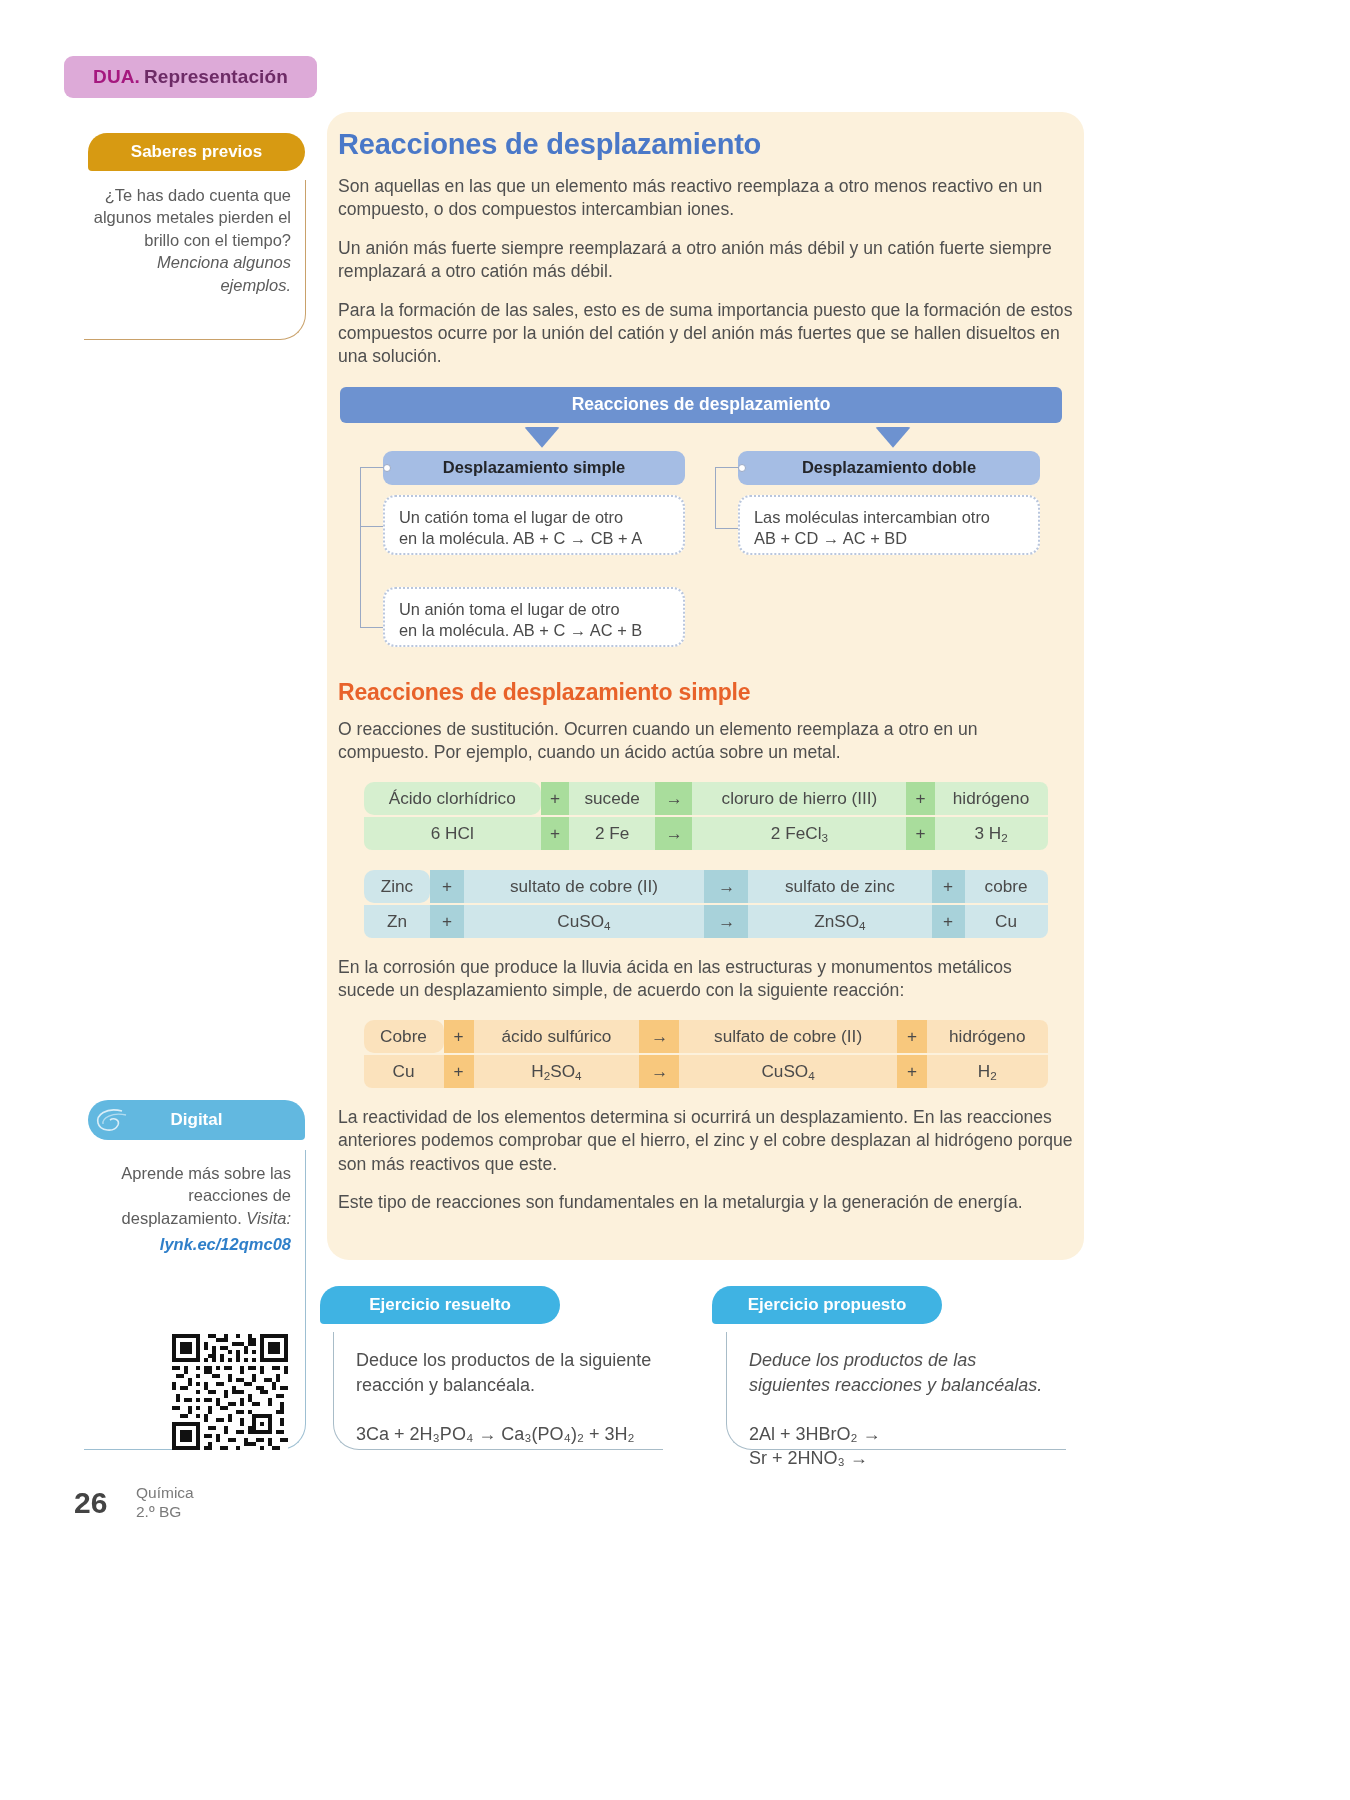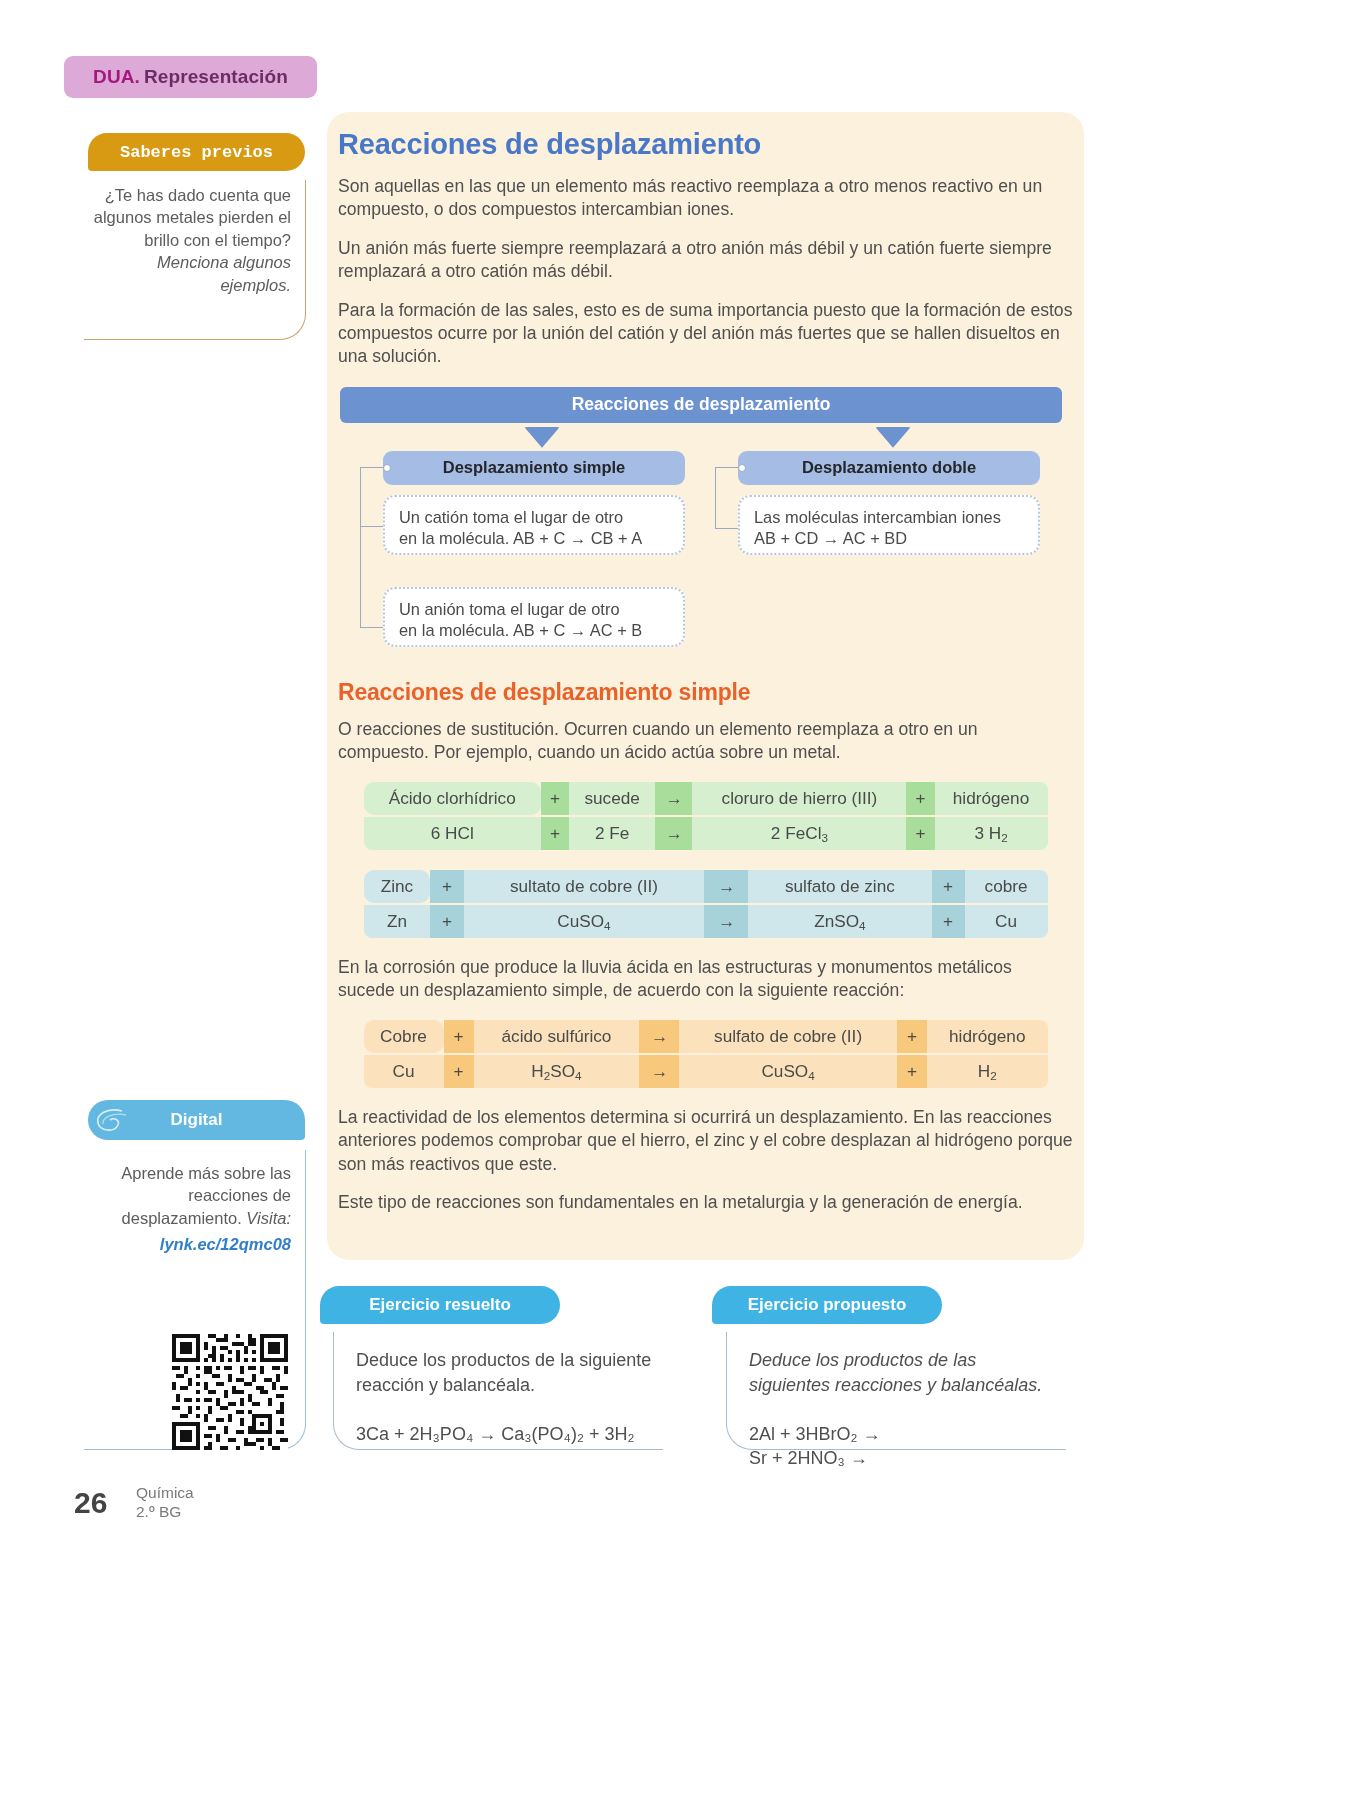--- a/index.html
+++ b/index.html
@@ -21,21 +21,21 @@
     font-size:19px;color:#6e2f69;letter-spacing:.1px;
   }
   .dua-pill .b{font-weight:bold;color:#a5187f;margin-right:4px;}
   .dua-pill .n{font-weight:bold;color:#6d2b66;}
 
   
   .saberes-head{
     position:absolute;left:88px;top:133px;width:217px;height:38px;
     background:#d79a12;border-radius:19px 19px 19px 4px;
     display:flex;align-items:center;justify-content:center;
-    color:#fff;font-weight:bold;font-size:17px;font-family:Liberation Mono, monospace;
+    color:#fff;font-weight:bold;font-size:17px;
   }
   .saberes-body{
     position:absolute;left:84px;top:180px;width:222px;height:160px;
     border-right:1.6px solid #c9a16a;
     border-bottom:1.6px solid #c9a16a;
     border-bottom-right-radius:26px;
     box-sizing:border-box;
     padding:4px 14px 0 0;
     text-align:right;
     font-size:16.5px;line-height:1.36;color:#5c5c5c;
@@ -242,21 +242,21 @@
 
       <div class="dbox l1">
         <div>Un catión toma el lugar de otro</div>
         <div>en la molécula.  AB + C → CB + A</div>
       </div>
       <div class="dbox l2">
         <div>Un anión toma el lugar de otro</div>
         <div>en la molécula.  AB + C → AC + B</div>
       </div>
       <div class="dbox r1">
-        <div>Las moléculas intercambian iones</div>
+        <div>Las moléculas intercambian otro</div>
         <div>AB + CD → AC + BD</div>
       </div>
     </div>
 
     <h2 class="sub">Reacciones de desplazamiento simple</h2>
     <p class="para">O reacciones de sustitución. Ocurren cuando un elemento reemplaza a otro en un compuesto. Por ejemplo, cuando un ácido actúa sobre un metal.</p>
 
     <div class="eqwrap">
       <table class="eq green">
         <tbody>

